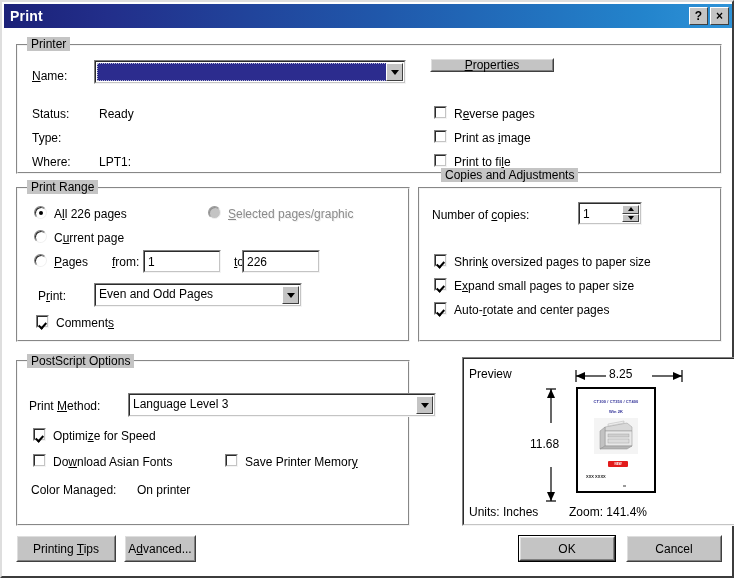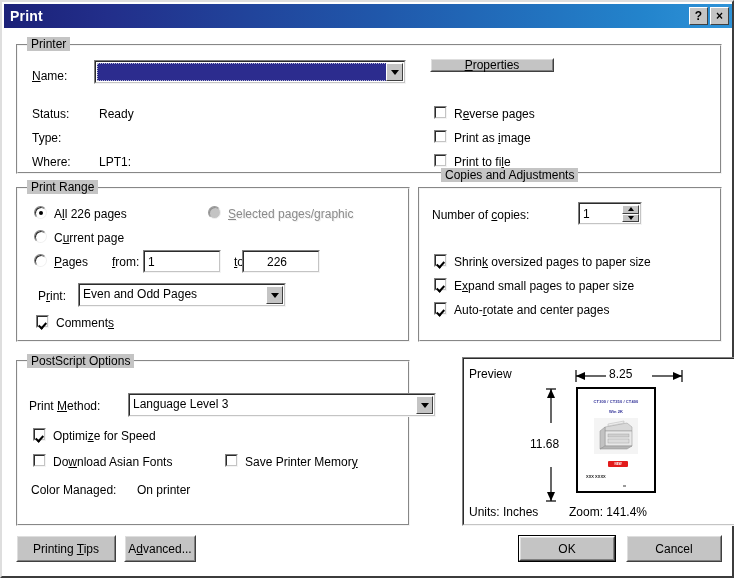--- a/index.html
+++ b/index.html
@@ -469,26 +469,26 @@
   <div class="lbl" style="left:110px; top:253px;"><u>f</u>rom:</div>
   <div class="field" style="left:141px; top:248px; width:78px; height:23px;">
     <div class="finner">
         <div class="ftext" style="top:3px;">1</div>
       </div>
   </div>
 
   <div class="lbl" style="left:232px; top:253px;"><u>t</u>o:</div>
   <div class="field" style="left:240px; top:248px; width:78px; height:23px;">
     <div class="finner">
-        <div class="ftext" style="top:3px;margin-left:20px;">226</div>
+        <div class="ftext" style="top:3px;">226</div>
       </div>
   </div>
 
   <div class="lbl" style="left:36px; top:287px;">P<u>r</u>int:</div>
-  <div class="field" style="left:76px; top:281px; width:208px; height:24px;text-align:center;">
+  <div class="field" style="left:92px; top:281px; width:208px; height:24px;text-align:center;">
     <div class="finner">
         <div class="ftext">Even and Odd Pages</div>
       </div>
     <div class="combo-arrow">
       <div class="tri-down"></div>
     </div>
   </div>
 
   <div class="check on" style="left:34px; top:313px;">
       <i></i>

